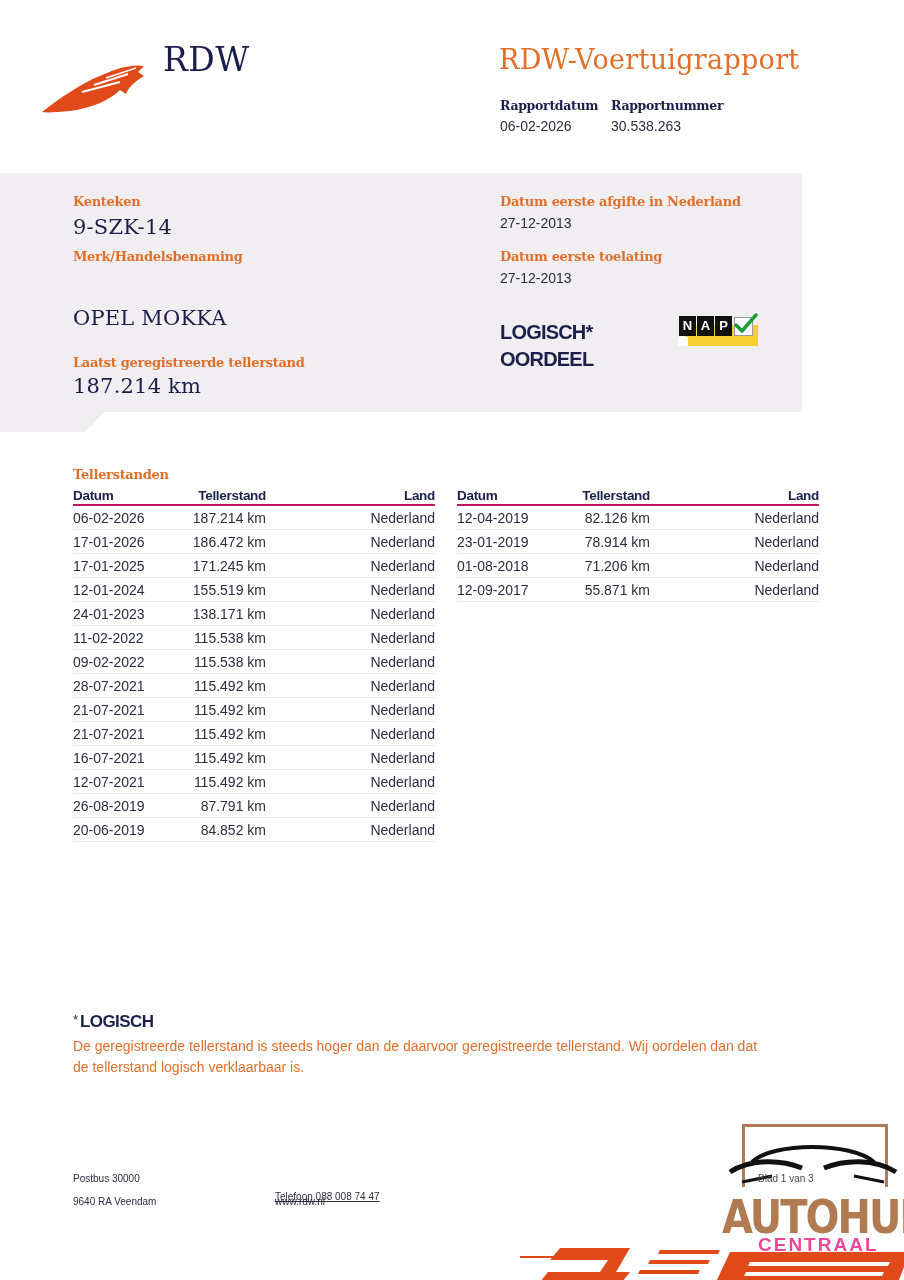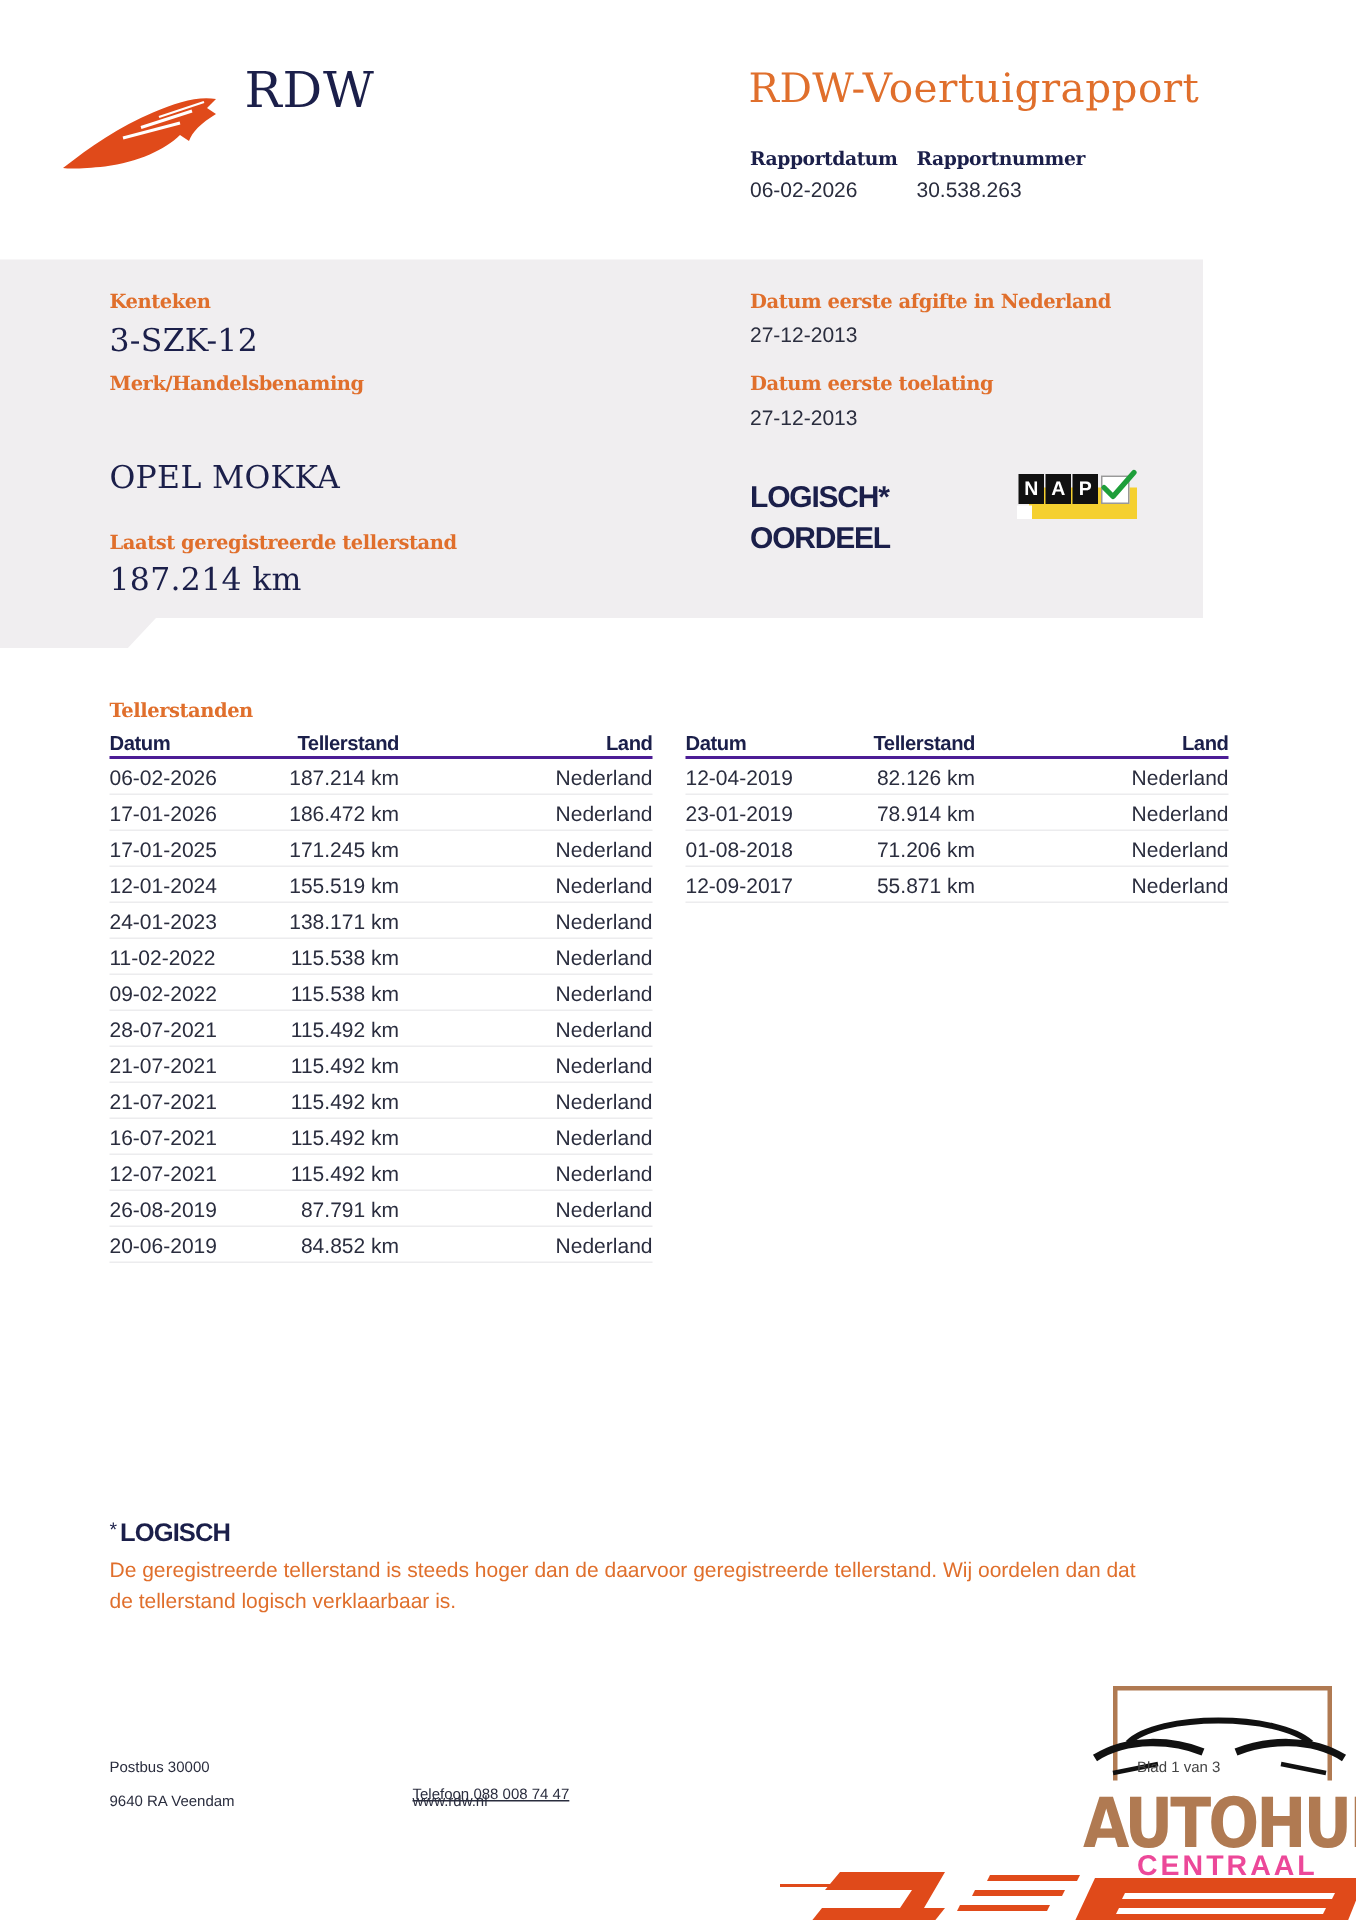--- a/index.html
+++ b/index.html
@@ -7,21 +7,21 @@
   .abs{position:absolute;}
   .serif{font-family:"DejaVu Serif","Liberation Serif",serif;}
   .orange{color:#e06f2c;}
   .lbl{font-family:"DejaVu Serif","Liberation Serif",serif;font-weight:bold;font-size:13px;color:#e06f2c;letter-spacing:-0.3px;}
   .val-sm{font-size:14px;color:#2a2d3e;}
   .val-lg{font-family:"DejaVu Serif","Liberation Serif",serif;font-size:21px;color:#1b1f4a;letter-spacing:0.2px;}
   .panel{position:absolute;left:0;top:173px;width:802px;height:239px;background:#f0eef0;}
   .panel-notch{position:absolute;left:0;top:412px;width:104px;height:20px;background:#f0eef0;clip-path:polygon(0 0,100% 0,82% 100%,0 100%);}
   .hdr-lbl{font-family:"DejaVu Serif","Liberation Serif",serif;font-weight:bold;font-size:12.5px;color:#1b1f4a;letter-spacing:-0.3px;}
   table.tel{position:absolute;border-collapse:collapse;font-size:14px;}
-  table.tel th{font-weight:bold;font-size:13.5px;color:#1b1f4a;text-align:left;padding:0 0 1px 0;height:15px;border-bottom:2px solid #4c1d95;letter-spacing:-0.3px;}
+  table.tel th{font-weight:bold;font-size:13.5px;color:#1b1f4a;text-align:left;padding:0 0 1px 0;height:15px;border-bottom:2px solid #be185d;letter-spacing:-0.3px;}
   table.tel td{height:23px;padding:0;border-bottom:1.5px solid #ececee;color:#2a2d3e;}
   table.tel .c1{width:111px;}
   table.tel .c2{width:82px;text-align:right;}
   table.tel .c3{text-align:right;}
   table.tel th.c2{text-align:right;}
   .logisch-big{font-family:Liberation Sans, sans-serif;font-weight:bold;font-size:20px;color:#1b1f4a;line-height:27px;letter-spacing:-0.8px;}
   .foot{font-size:10px;color:#2a2d3e;}
 </style>
 </head>
 <body>
@@ -39,21 +39,21 @@
 <div class="abs serif orange" style="left:499px;top:44px;font-size:27px;letter-spacing:0.3px;">RDW-Voertuigrapport</div>
 <div class="abs hdr-lbl" style="left:500px;top:98px;">Rapportdatum</div>
 <div class="abs val-sm" style="left:500px;top:118px;">06-02-2026</div>
 <div class="abs hdr-lbl" style="left:611px;top:98px;">Rapportnummer</div>
 <div class="abs val-sm" style="left:611px;top:118px;">30.538.263</div>
 
 <div class="panel"></div>
 <div class="panel-notch"></div>
 
 <div class="abs lbl" style="left:73px;top:194px;">Kenteken</div>
-<div class="abs val-lg" style="left:73px;top:215px;">3-SZK-12</div>
+<div class="abs val-lg" style="left:73px;top:215px;">9-SZK-14</div>
 <div class="abs lbl" style="left:73px;top:249px;">Merk/Handelsbenaming</div>
 <div class="abs val-lg" style="left:73px;top:271px;margin-top:35px;">OPEL MOKKA</div>
 
 <div class="abs lbl" style="left:500px;top:194px;">Datum eerste afgifte in Nederland</div>
 <div class="abs val-sm" style="left:500px;top:215px;">27-12-2013</div>
 <div class="abs lbl" style="left:500px;top:249px;">Datum eerste toelating</div>
 <div class="abs val-sm" style="left:500px;top:270px;">27-12-2013</div>
 
 <div class="abs lbl" style="left:73px;top:355px;">Laatst geregistreerde tellerstand</div>
 <div class="abs val-lg" style="left:73px;top:374px;">187.214 km</div>

